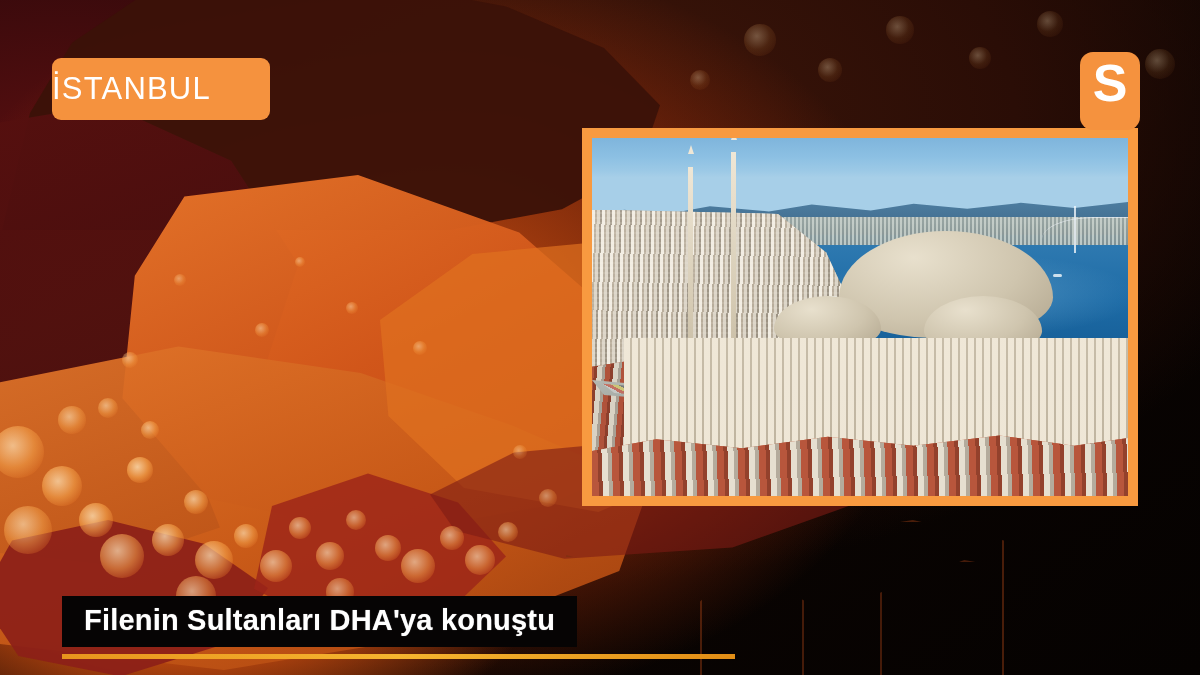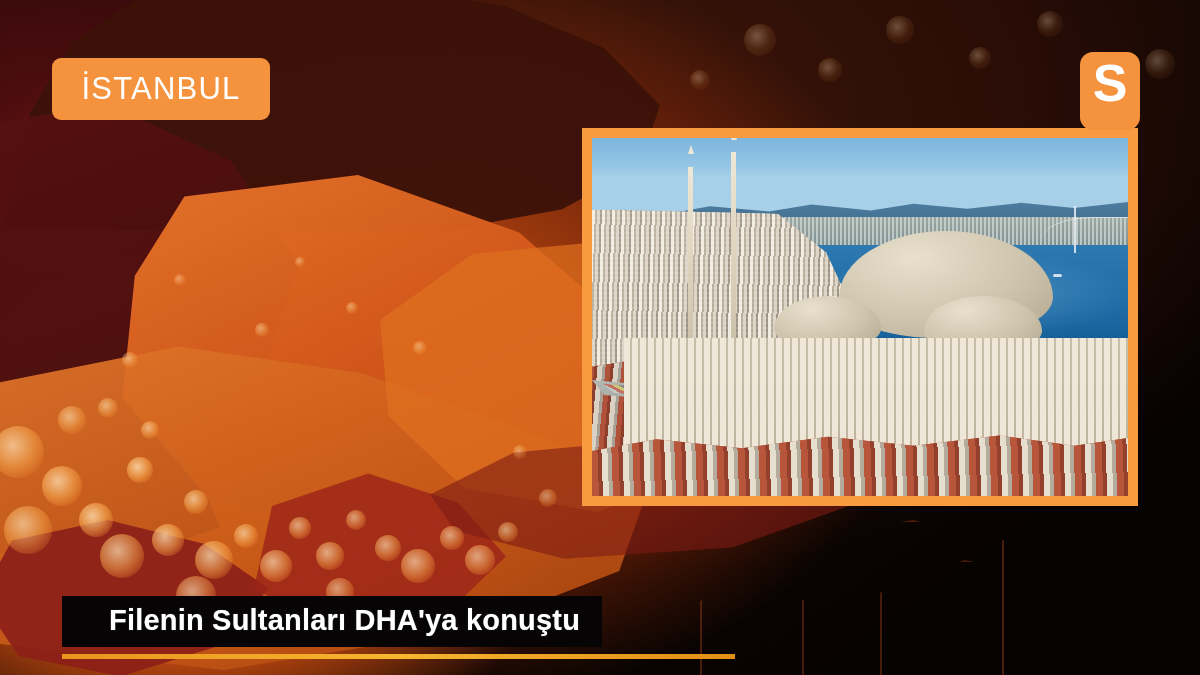--- a/index.html
+++ b/index.html
@@ -99,21 +99,21 @@
   
   .bokeh { position: absolute; border-radius: 50%; pointer-events: none; }
 
   
   #location-badge {
     position: absolute;
     left: 52px; top: 58px;
     width: 218px; height: 62px;
     border-radius: 9px;
     background: #f5923e;
-    display: flex; align-items: center; justify-content: center;
+    display: flex; align-items: center; justify-content: flex-start;
   }
   #location-badge .txt {
     color: #ffffff;
     font-size: 31px;
     letter-spacing: 1.2px;
     font-weight: 400;
     white-space: nowrap;
   }
 
   
@@ -294,21 +294,20 @@
     background: #060404;
     padding: 8px 22px 10px 22px;
   }
   #headline-bar .title {
     color: #ffffff;
     font-size: 29px;
     font-weight: bold;
     letter-spacing: 0.2px;
     white-space: nowrap;
     text-shadow: 0 0 1px rgba(255,255,255,0.5);
-    margin-left: 25px;
   }
   #headline-underline {
     position: absolute;
     left: 62px; top: 654px;
     width: 673px; height: 5px;
     background: linear-gradient(90deg, #e8951d 0%, #f6b52f 50%, #e28e16 100%);
   }
 </style>
 </head>
 <body>

